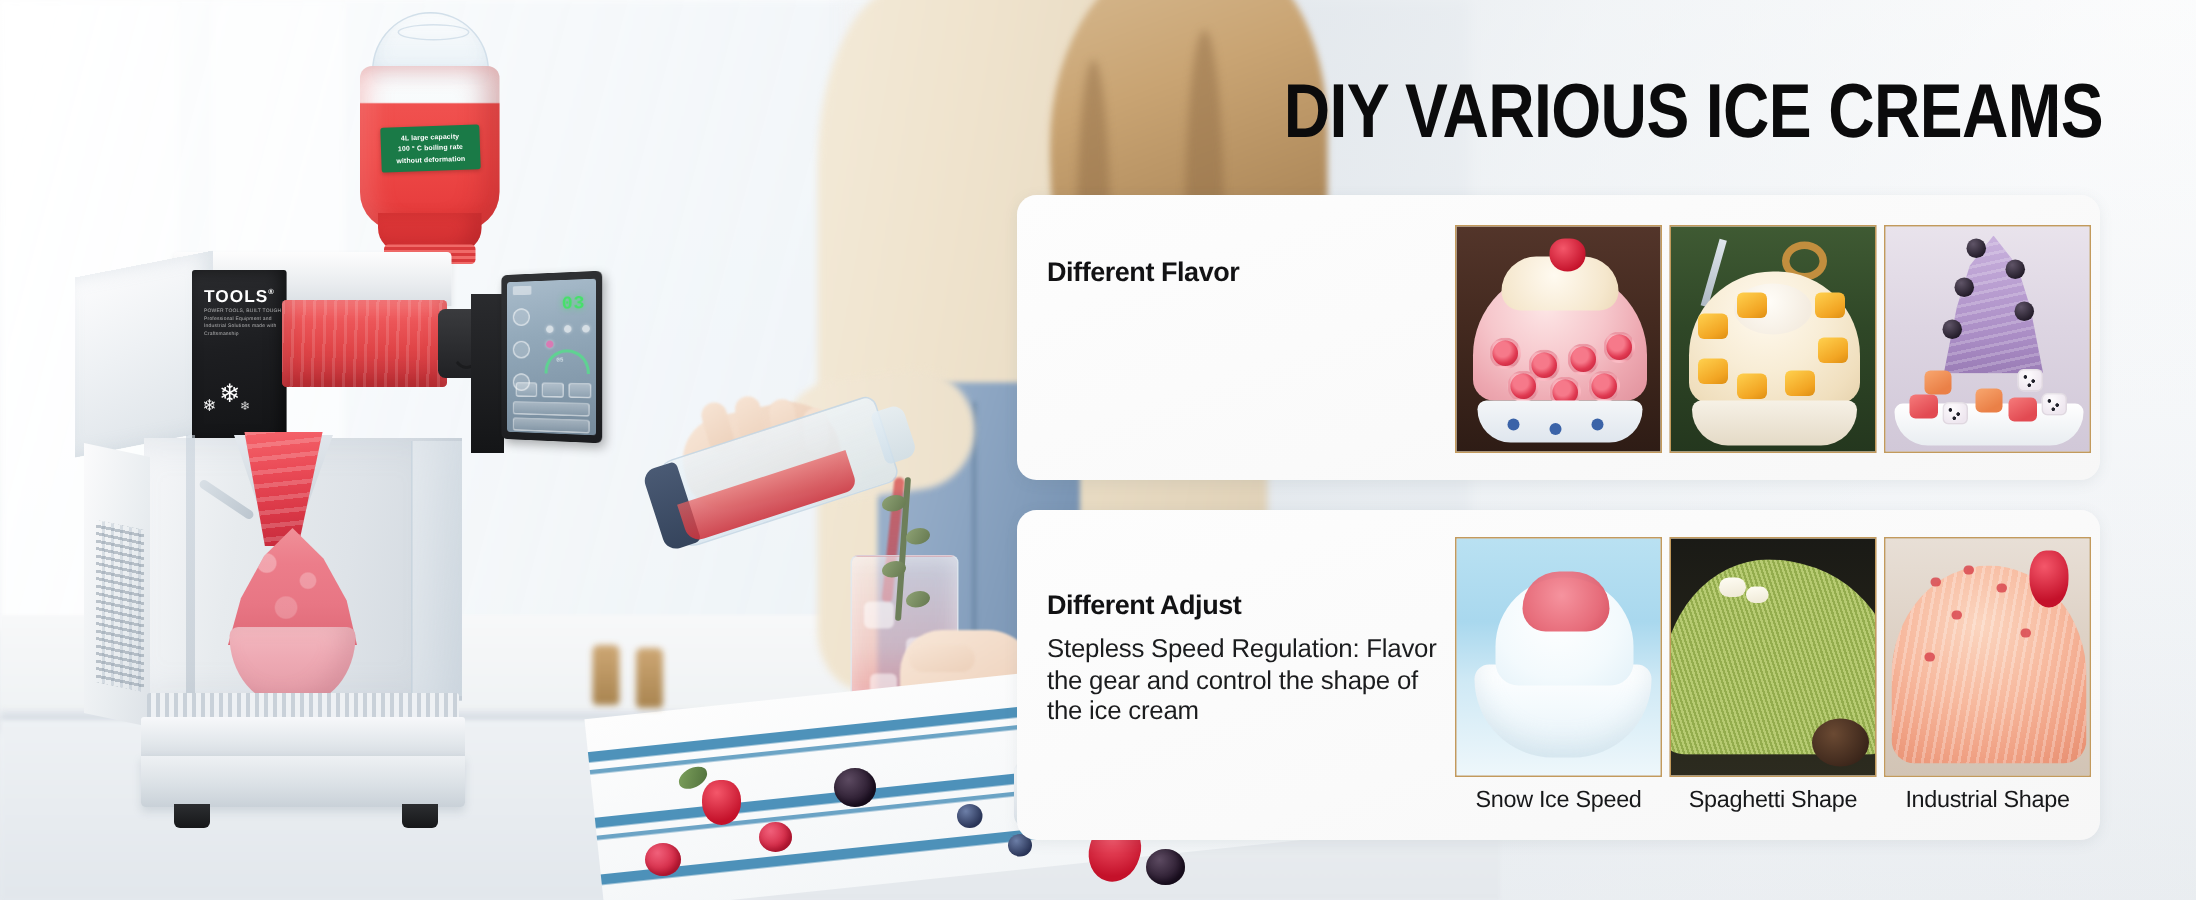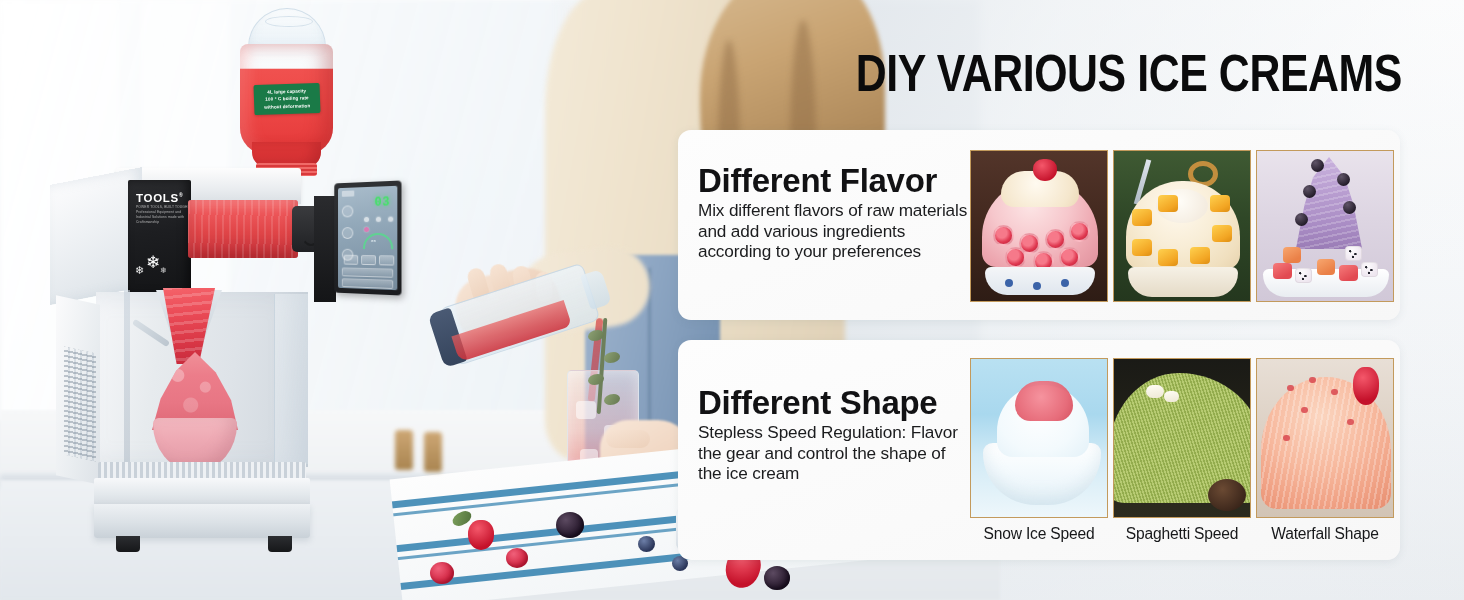--- a/index.html
+++ b/index.html
@@ -511,21 +511,21 @@
   .card1{ left:678px; top:130px; width:722px; height:190px; }
   .card2{ left:678px; top:340px; width:722px; height:220px; }
 
   .card-text{ position:absolute; left:20px; }
   .card1 .card-text{ top:36px; width:270px; }
   .card2 .card-text{ top:48px; width:270px; }
 
   .card-title{
     font-family:"Liberation Sans", sans-serif;
     font-weight:700;
-    font-size:33px;
+    font-size:18px;
     line-height:30px;
     color:#121214;
     letter-spacing:-.3px;
     margin-bottom:4px;
   }
   .card-desc{
     font-family:"Liberation Sans", sans-serif;
     font-weight:400;
     font-size:17.2px;
     line-height:20.5px;
@@ -868,21 +868,20 @@
     <div class="base-block2"></div>
     <div class="foot" style="left:88px;top:536px;"></div>
     <div class="foot" style="left:240px;top:536px;"></div>
   </div>
 
   <div class="title">DIY VARIOUS ICE CREAMS</div>
 
   <div class="card card1">
     <div class="card-text">
       <div class="card-title">Different Flavor</div>
-      <div class="card-desc">Mix different flavors of raw materials and add various ingredients according to your preferences</div>
     </div>
     <div class="thumbs">
       <div class="thumb">
         <div class="ta t1">
           <div class="dome"></div>
           <div class="cream"></div>
           <div class="straw-top"></div>
           <div class="sl" style="left:22px;top:74px;"></div>
           <div class="sl" style="left:48px;top:82px;"></div>
           <div class="sl" style="left:74px;top:78px;"></div>
@@ -928,21 +927,21 @@
           <div class="dragon" style="left:104px;bottom:24px;"></div>
           <div class="melon" style="left:26px;bottom:38px;"></div>
           <div class="dragon" style="left:88px;bottom:40px;"></div>
         </div>
       </div>
     </div>
   </div>
 
   <div class="card card2">
     <div class="card-text">
-      <div class="card-title">Different Shape</div>
+      <div class="card-title">Different Adjust</div>
       <div class="card-desc">Stepless Speed Regulation: Flavor the gear and control the shape of the ice cream</div>
     </div>
     <div class="thumbs">
       <div class="thumb">
         <div class="ta t4">
           <div class="bowl4"></div>
           <div class="snow"></div>
           <div class="syrup"></div>
         </div>
       </div>
@@ -962,18 +961,18 @@
           <div class="crumb" style="left:52px;top:18px;"></div>
           <div class="crumb" style="left:74px;top:30px;"></div>
           <div class="crumb" style="left:44px;top:48px;"></div>
           <div class="crumb" style="left:90px;top:60px;"></div>
           <div class="crumb" style="left:26px;top:76px;"></div>
         </div>
       </div>
     </div>
     <div class="caps">
       <div>Snow Ice Speed</div>
-      <div>Spaghetti Speed</div>
-      <div>Waterfall Shape</div>
+      <div>Spaghetti Shape</div>
+      <div>Industrial Shape</div>
     </div>
   </div>
 
 </div>
 
 </body></html>

